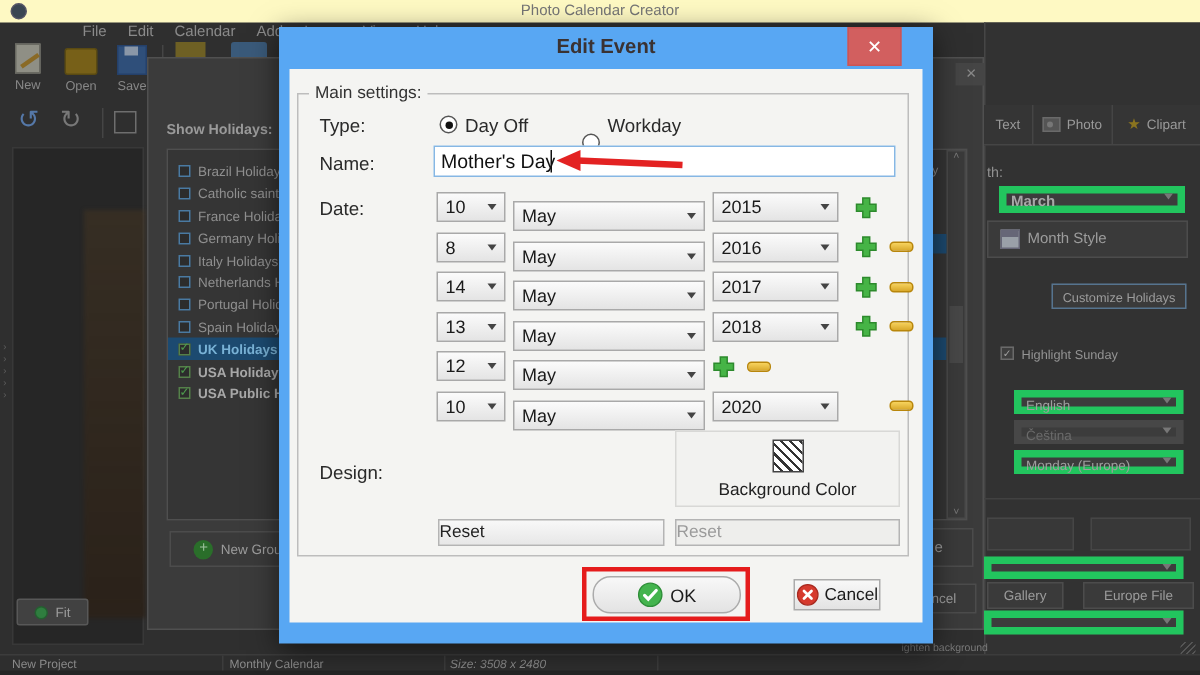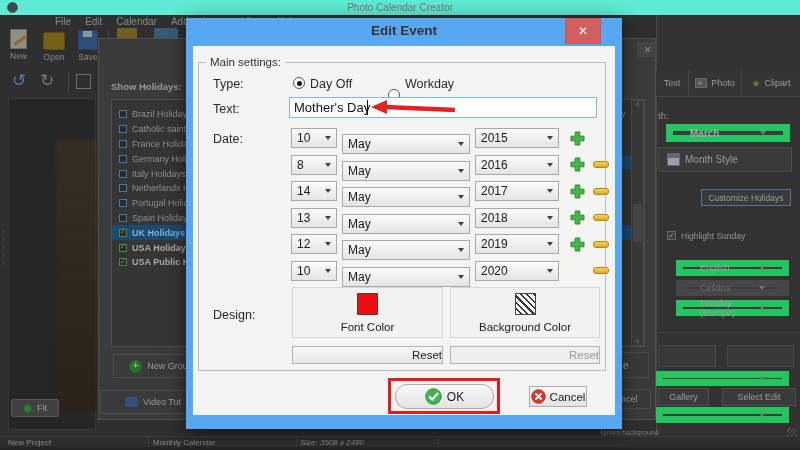--- a/index.html
+++ b/index.html
@@ -1,20 +1,20 @@
 <!DOCTYPE html>
 <html><head>
 <meta charset="utf-8">
 <style>
   html,body{margin:0;padding:0;background:#1e1e1e;}
   #screen{position:relative;width:800px;height:450px;overflow:hidden;background:#2f2f2f;
     font-family:"Liberation Sans","DejaVu Sans",sans-serif;-webkit-font-smoothing:antialiased;}
   .abs{position:absolute;}
   
-  .titlebar{left:0;top:0;width:800px;height:15px;background:#5eead4;color:#767676;font-size:10px;
+  .titlebar{left:0;top:0;width:800px;height:15px;background:#fef9c3;color:#767676;font-size:10px;
     display:flex;align-items:center;justify-content:center;}
   .appicon{left:7px;top:2px;width:11px;height:11px;border-radius:50%;background:#3a4652;border:1px solid #556;box-sizing:border-box;}
   .menubar{left:4px;top:16px;height:13px;display:flex;color:#8a8a8a;font-size:10px;margin-left:44px;}
   .menubar span{padding:0 7px;}
   .tbtn{display:flex;flex-direction:column;align-items:center;color:#888;font-size:8.5px;gap:2px;}
   .icon-page{width:17px;height:20px;background:#8f8f85;border:1px solid #6a6a62;box-sizing:border-box;position:relative;}
   .icon-page::after{content:"";position:absolute;left:2px;top:9px;width:14px;height:3px;background:#8a6a26;transform:rotate(-35deg);}
   .icon-folder{width:20px;height:16px;background:#776018;border:1px solid #5a4a12;border-radius:2px;margin-top:3px;}
   .icon-floppy{width:18px;height:18px;background:#2f4f7a;border:1px solid #24406a;position:relative;margin-top:1px;}
   .icon-floppy::after{content:"";position:absolute;left:4px;top:0;width:9px;height:6px;background:#8a97a8;}
@@ -32,22 +32,22 @@
   .cbx{width:8px;height:8px;border:1px solid #4a7aa2;background:#2c2c2c;box-sizing:border-box;flex:0 0 auto;
     display:flex;align-items:center;justify-content:center;}
   .hcheck{display:none;color:#4e9e4e;font-size:8px;line-height:8px;margin-top:-1px;}
   .hitem[data-checked="true"] .hcheck{display:block;}
   .hitem[data-checked="true"] .cbx{border-color:#55804a;}
   .hitem[data-selected="true"]{background:#1c4a70;}
   .hitem[data-selected="true"] .hlabel{color:#79b2d6;font-weight:bold;}
   .hitem[data-bold="true"] .hlabel{font-weight:bold;color:#a8a8a8;}
   .dbtn{background:#3a3a3a;border:1px solid #4c4c4c;color:#9c9c9c;font-size:9px;
     display:flex;align-items:center;justify-content:center;gap:5px;box-sizing:border-box;}
-  .dsel{background:#3c3c3c;border:7px solid #22c55e;color:#9e9e9e;font-size:9px;display:flex;align-items:center;
-    padding:0 17px;box-sizing:border-box;}
+  .dsel{background:#3c3c3c;border:5px solid #22c55e;color:#9e9e9e;font-size:9px;display:flex;
+    padding:0 3px;box-sizing:border-box;}
   .dsel::after{content:"";margin-left:auto;border-left:3px solid transparent;border-right:3px solid transparent;border-top:4px solid #777;}
   .dsel.disabled{color:#6a6a6a;border-color:#474747;}
   .scrollbar{left:631px;top:100px;width:13px;height:246px;background:#3a3a3a;border:1px solid #4a4a4a;box-sizing:border-box;
     color:#7a7a7a;font-size:7px;display:flex;flex-direction:column;justify-content:space-between;align-items:center;}
   .sbthumb{width:9px;height:38px;background:#474747;}
   .tabs{left:656px;top:70px;width:144px;height:27px;background:#353535;border-bottom:1px solid #454545;display:flex;box-sizing:border-box;}
   .tabs .tab{display:flex;align-items:center;justify-content:center;gap:4px;color:#9a9a9a;font-size:9px;border-right:1px solid #454545;}
   .photoicon{width:12px;height:10px;background:#555;border:1px solid #6a6a6a;box-sizing:border-box;position:relative;}
   .photoicon::after{content:"";position:absolute;left:2px;top:2px;width:4px;height:4px;border-radius:50%;background:#777;}
   .star{color:#8a741f;font-size:10px;}
@@ -87,21 +87,21 @@
   .plus{width:15px;height:15px;margin-right:8px;flex:0 0 auto;}
   .minus{width:16px;height:7px;border-radius:3px;background:linear-gradient(#f7d35e,#d9a92c);border:1px solid #b8860b;
     box-sizing:border-box;flex:0 0 auto;}
   .drow[data-add="false"] .plus{visibility:hidden;}
   .drow[data-remove="false"] .minus{visibility:hidden;}
   .colorbtn{background:#f2f2f0;border:1px solid #d8d8d6;box-sizing:border-box;display:flex;flex-direction:column;
     align-items:center;justify-content:flex-start;padding-top:5px;gap:6px;font-size:11.5px;color:#222;}
   .swatch{width:21px;height:22px;box-sizing:border-box;border:1px solid #444;}
   .hatch{background:repeating-linear-gradient(45deg,#fff 0 3px,#333 3px 4.5px);}
   .resetbtn{background:linear-gradient(#f8f8f8,#e7e7e7);border:1px solid #b4b4b4;box-sizing:border-box;font-size:11.5px;color:#222;
-    display:flex;align-items:center;justify-content:flex-end;}
+    display:flex;align-items:center;justify-content:flex-start;}
   .resetbtn.disabled{color:#9b9b9b;background:#eeeeec;}
   .okcancel{background:linear-gradient(#f8f8f8,#e3e3e3);border:1px solid #ababab;box-sizing:border-box;
     display:flex;align-items:center;justify-content:center;gap:5px;font-size:12px;color:#1a1a1a;}
   .annot{border:3px solid #e51c1c;box-sizing:border-box;z-index:12;pointer-events:none;}
 </style>
 </head>
 <body>
 
 <div id="screen">
 
@@ -219,24 +219,20 @@
           <span class="hcheck">✓</span>
         </span>
         <span class="hlabel">USA Public Ho</span>
       </div>
     </div>
 
   <div class="abs dbtn" style="left:113px;top:354px;width:96px;height:24px;">
     <span style="width:13px;height:13px;border-radius:50%;background:#2a6e2a;color:#9bc09b;font-size:10px;display:flex;align-items:center;justify-content:center;line-height:0;">+</span>
     <span>New Group</span>
   </div>
-  <div class="abs dbtn" style="left:100px;top:390px;width:106px;height:24px;font-size:9px;">
-    <span style="width:13px;height:10px;border-radius:2px;background:#33507a;"></span>
-    <span>Video Tut</span>
-  </div>
 
   <div class="abs" style="left:617px;top:109px;font-size:8px;color:#8a8a8a;">ay</div>
   <div class="abs scrollbar">
     <span>˄</span>
     <span class="sbthumb"></span>
     <span>˅</span>
   </div>
   <div class="abs" style="left:622px;top:156px;width:9px;height:13px;background:#1c4a70;"></div>
   <div class="abs dbtn" style="left:618px;top:352px;width:31px;height:26px;justify-content:flex-start;padding-left:4px;font-size:10px;">
     <span>e</span>
@@ -284,21 +280,21 @@
     <span>Monday (Europe)</span>
   </div>
   <div class="abs" style="left:656px;top:332px;width:144px;height:1px;background:#414141;"></div>
   <div class="abs" style="left:658px;top:345px;width:58px;height:22px;background:#383838;border:1px solid #464646;box-sizing:border-box;"></div>
   <div class="abs" style="left:727px;top:345px;width:67px;height:22px;background:#383838;border:1px solid #464646;box-sizing:border-box;"></div>
   <div class="abs dsel" style="left:656px;top:371px;width:133px;height:15px;"></div>
   <div class="abs dbtn" style="left:658px;top:388px;width:51px;height:18px;">
     <span>Gallery</span>
   </div>
   <div class="abs dbtn" style="left:722px;top:388px;width:74px;height:18px;">
-    <span>Select Edit</span>
+    <span>Europe File</span>
   </div>
   <div class="abs dsel" style="left:656px;top:407px;width:133px;height:16px;"></div>
   <div class="abs" style="left:601px;top:429px;font-size:7px;color:#7a7a7a;">ighten background</div>
   <div class="abs grip"></div>
 
   <div class="abs dbtn" style="left:11px;top:399px;width:48px;height:18px;background:#414141;border-color:#585858;border-radius:2px;">
     <span class="greendot"></span>
     <span>Fit</span>
   </div>
   <div class="abs" style="left:64px;top:399px;height:18px;display:flex;align-items:center;gap:5px;color:#8f8f8f;font-size:9px;margin-top:32px;">
@@ -325,21 +321,21 @@
     <div class="abs dlgbody">
       <div class="abs fieldset"></div>
       <div class="abs legend">Main settings:</div>
 
       <div class="abs flabel" style="left:20px;top:31px;">Type:</div>
       <div class="abs radio on" style="left:100px;top:31px;"></div>
       <div class="abs flabel" style="left:117px;top:31px;">Day Off</div>
       <div class="abs radio" style="left:195px;top:31px;"></div>
       <div class="abs flabel" style="left:212px;top:31px;">Workday</div>
 
-      <div class="abs flabel" style="left:20px;top:56px;">Text:</div>
+      <div class="abs flabel" style="left:20px;top:56px;">Name:</div>
       <input class="abs nameinput" value="Mother's Day" style="">
       <div class="abs caret"></div>
       <svg class="abs" style="left:178px;top:52px;" width="86" height="20" viewBox="0 0 86 20">
         <line x1="84" y1="12" x2="14" y2="9" stroke="#e32222" stroke-width="4.4"></line>
         <polygon points="0,9 16,2 16,16" fill="#e32222"></polygon>
       </svg>
 
       <div class="abs flabel" style="left:20px;top:86px;">Date:</div>
       <div class="abs daterows">
 
@@ -407,23 +403,20 @@
             <span class="minus"></span>
           </div>
 
           <div class="drow" data-add="true" data-remove="true">
             <div class="sel day">
               <span>12</span>
             </div>
             <div class="sel month">
               <span>May</span>
             </div>
-            <div class="sel year">
-              <span>2019</span>
-            </div>
             <svg class="plus" viewBox="0 0 15 15">
               <path d="M5.2 1h4.6v4.2H14v4.6H9.8V14H5.2V9.8H1V5.2h4.2z" fill="#46b446" stroke="#2d8a2d" stroke-width="1"></path>
             </svg>
             <span class="minus"></span>
           </div>
 
           <div class="drow" data-add="false" data-remove="true">
             <div class="sel day">
               <span>10</span>
             </div>
@@ -434,24 +427,20 @@
               <span>2020</span>
             </div>
             <svg class="plus" viewBox="0 0 15 15">
               <path d="M5.2 1h4.6v4.2H14v4.6H9.8V14H5.2V9.8H1V5.2h4.2z" fill="#46b446" stroke="#2d8a2d" stroke-width="1"></path>
             </svg>
             <span class="minus"></span>
           </div>
         </div>
 
       <div class="abs flabel" style="left:20px;top:262px;">Design:</div>
-      <div class="abs colorbtn" style="left:99px;top:241px;width:151px;height:51px;">
-        <span class="swatch" style="background:#ee0d0d;"></span>
-        <span>Font Color</span>
-      </div>
       <div class="abs colorbtn" style="left:257px;top:241px;width:150px;height:51px;">
         <span class="swatch hatch"></span>
         <span>Background Color</span>
       </div>
       <div class="abs resetbtn" style="left:99px;top:300px;width:151px;height:18px;">
         <span>Reset</span>
       </div>
       <div class="abs resetbtn disabled" style="left:257px;top:300px;width:150px;height:18px;">
         <span>Reset</span>
       </div>

